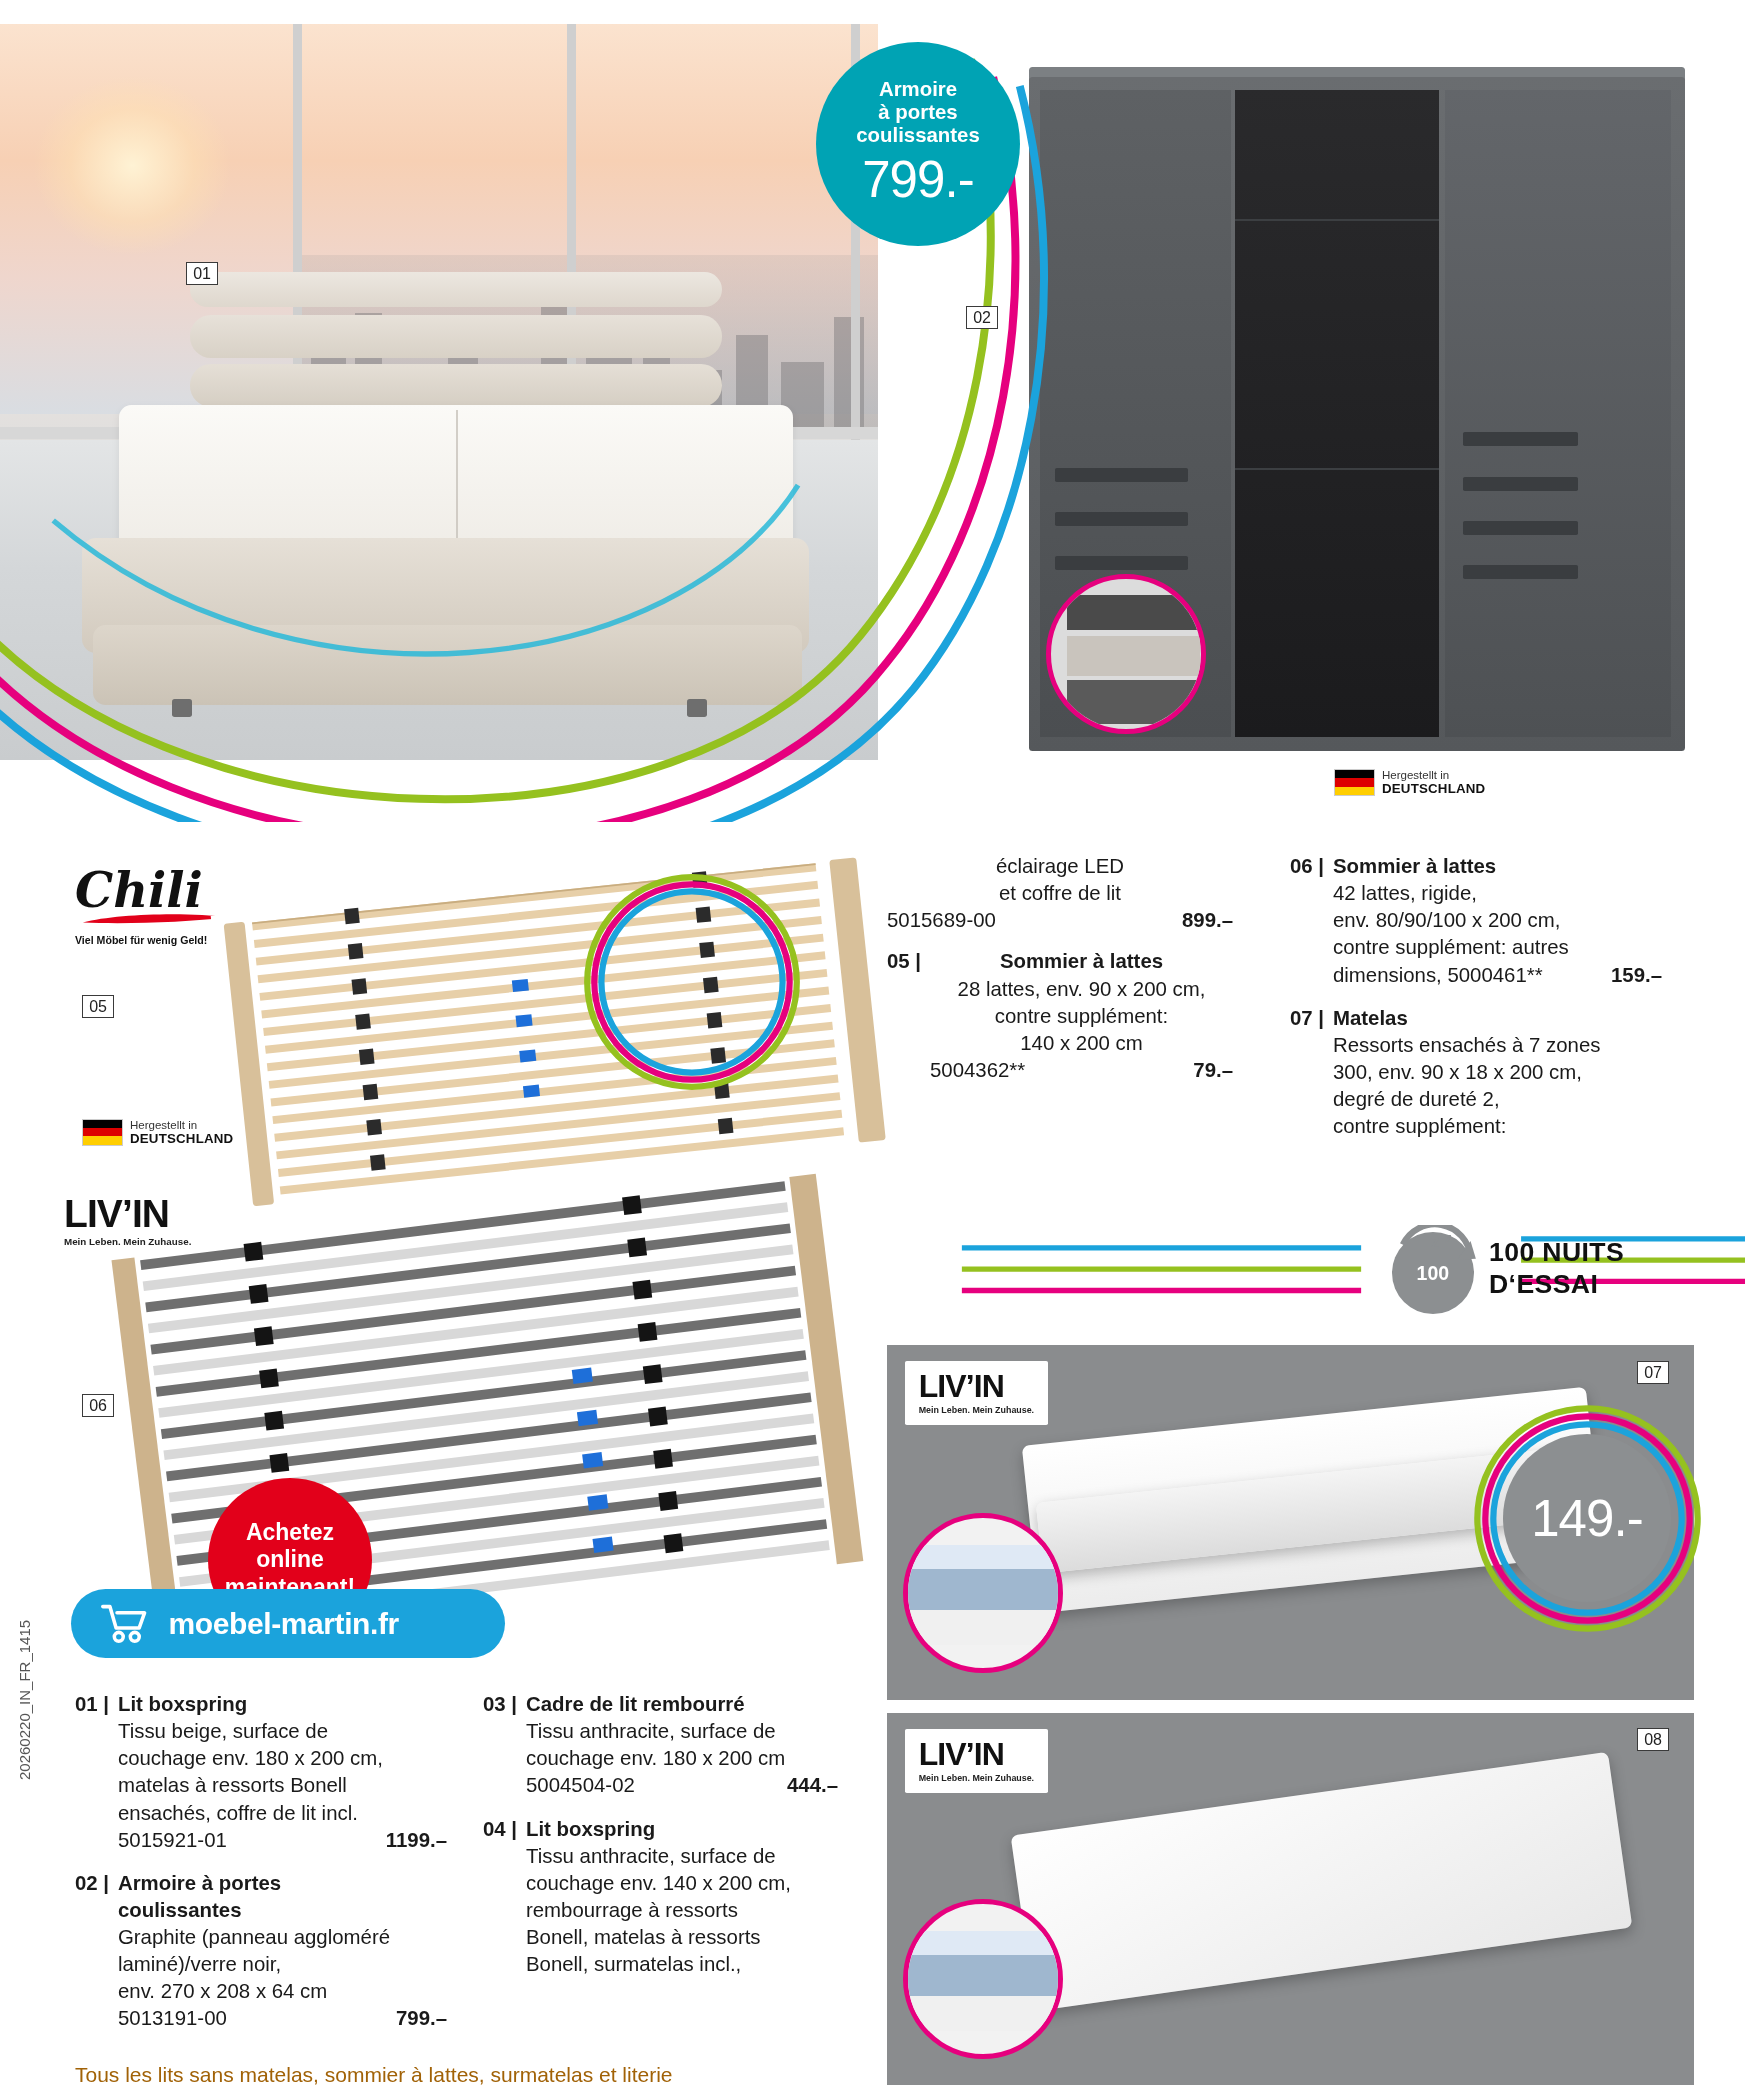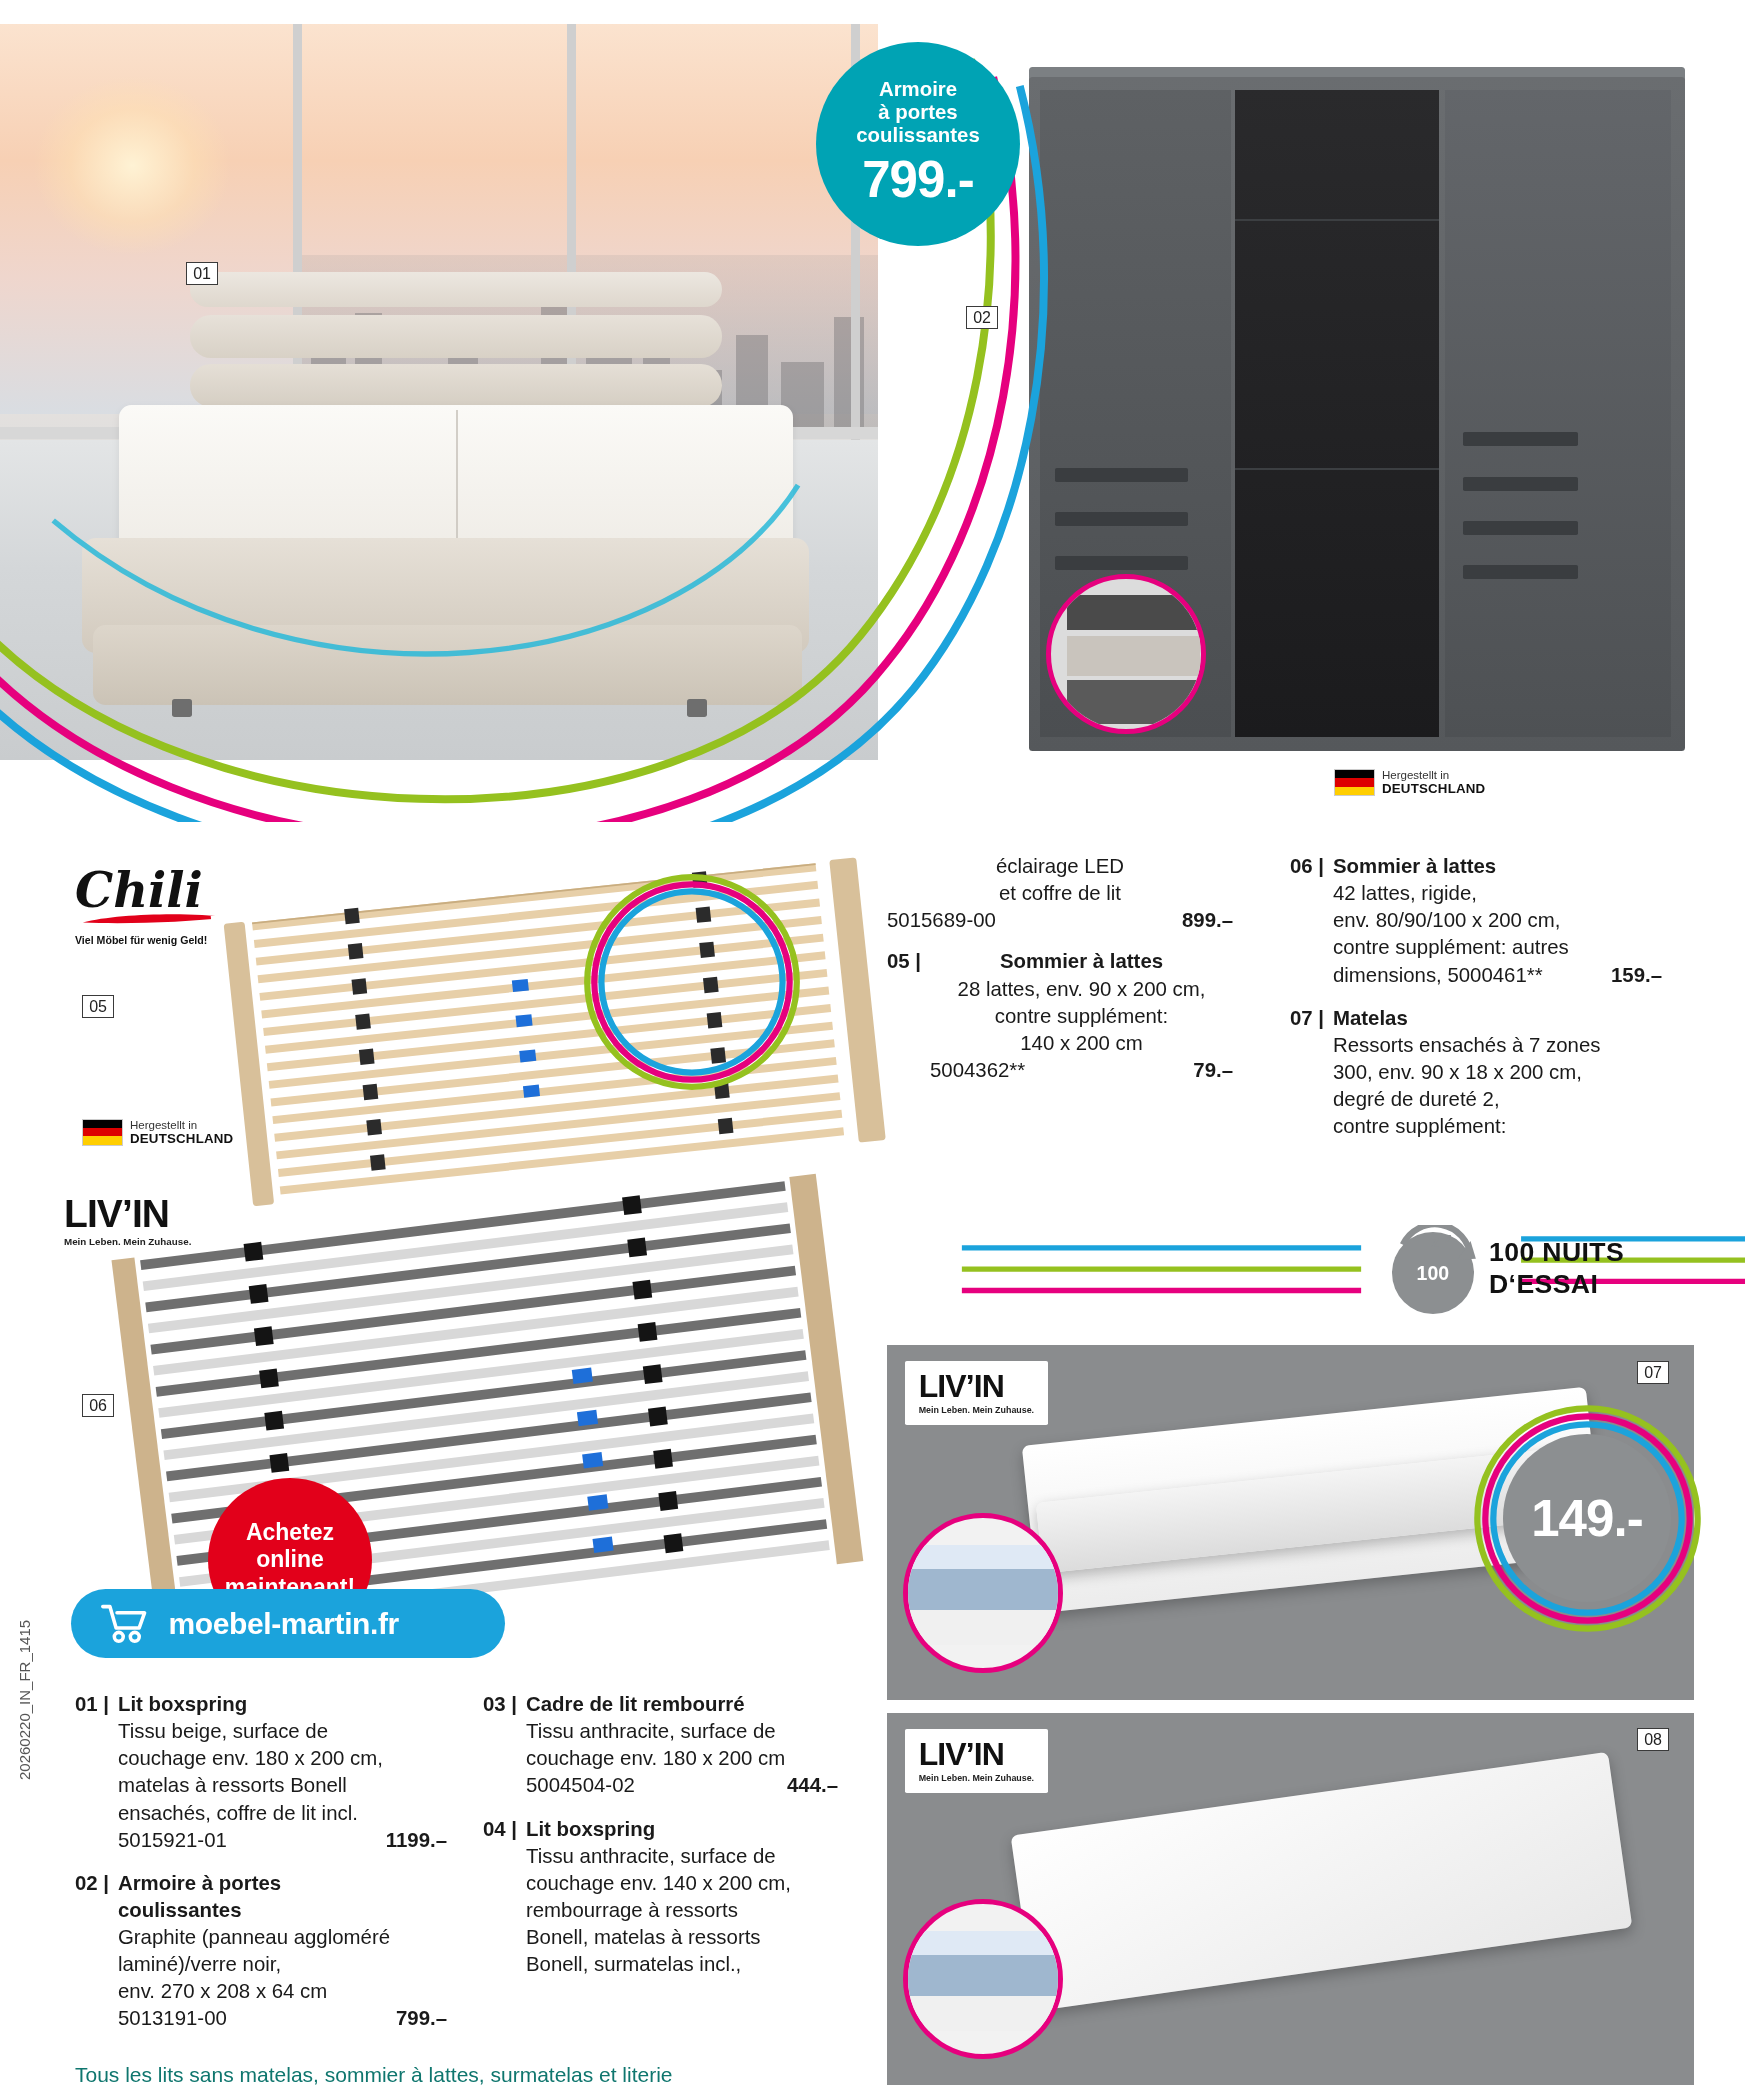--- a/index.html
+++ b/index.html
@@ -135,21 +135,21 @@
 
   
   .pricebubble {
     position:absolute; border-radius:50%;
     display:flex; flex-direction:column; align-items:center; justify-content:center;
     color:#fff; text-align:center;
   }
   .pb-teal { background:#00a3b4; }
   .pb-gray { background:#8c8f91; }
   .pb-label { font-size:20.4px; line-height:1.12; font-weight:bold; }
-  .pb-price { font-weight:bold; letter-spacing:-0.9px; }
+  .pb-price { font-weight:normal; letter-spacing:-0.9px; }
 
   
   .marker {
     position:absolute; background:#ffffff; border:0.9px solid #3a3a3a;
     font-size:16px; color:#222; padding:2.7px 6.2px; line-height:1;
   }
 
   
   .chili-logo { position:absolute; left:75px; top:842px; width:168px; }
   .chili-word {
@@ -207,21 +207,21 @@
   }
   .mat-inset {
     position:absolute; width:160px; height:160px; border-radius:50%;
     border:5.3px solid #e6007e; overflow:hidden; background:#f2f2f2;
   }
   .logo-badge {
     position:absolute; background:#ffffff; padding:8.9px 14px 10.6px; border-radius:1.8px;
   }
 
   .footnote {
-    position:absolute; left:75px; top:2039px; font-size:21px; color:#0f766e;
+    position:absolute; left:75px; top:2039px; font-size:21px; color:#a16207;
   }
   .sidecode {
     position:absolute; left:16px; top:1756px;
     transform:rotate(-90deg); transform-origin:left top;
     font-size:15px; color:#555; white-space:nowrap;
   }
 </style>
 </head>
 <body>
 

